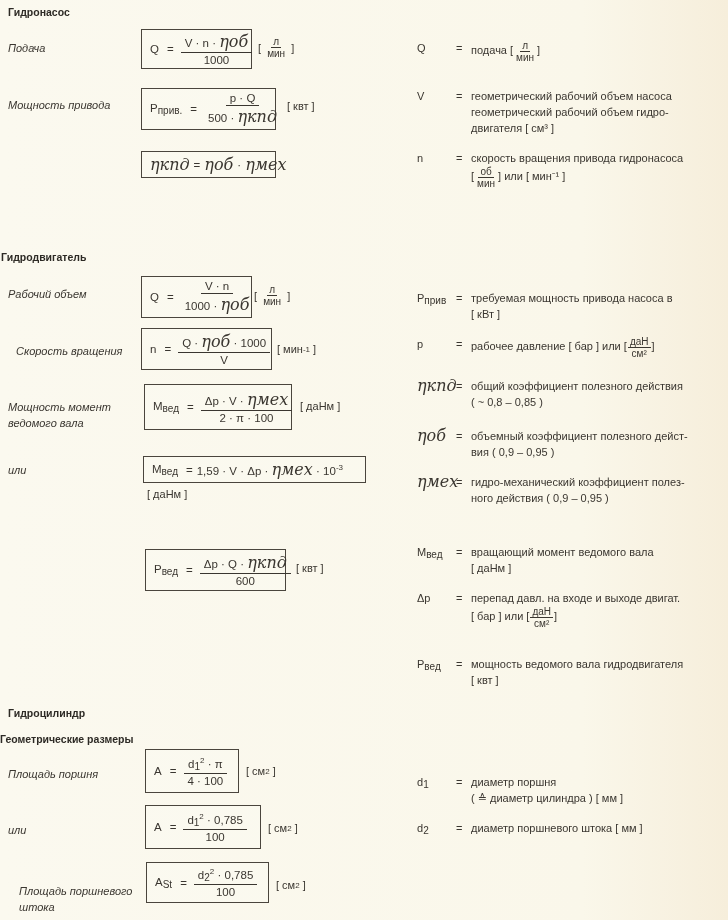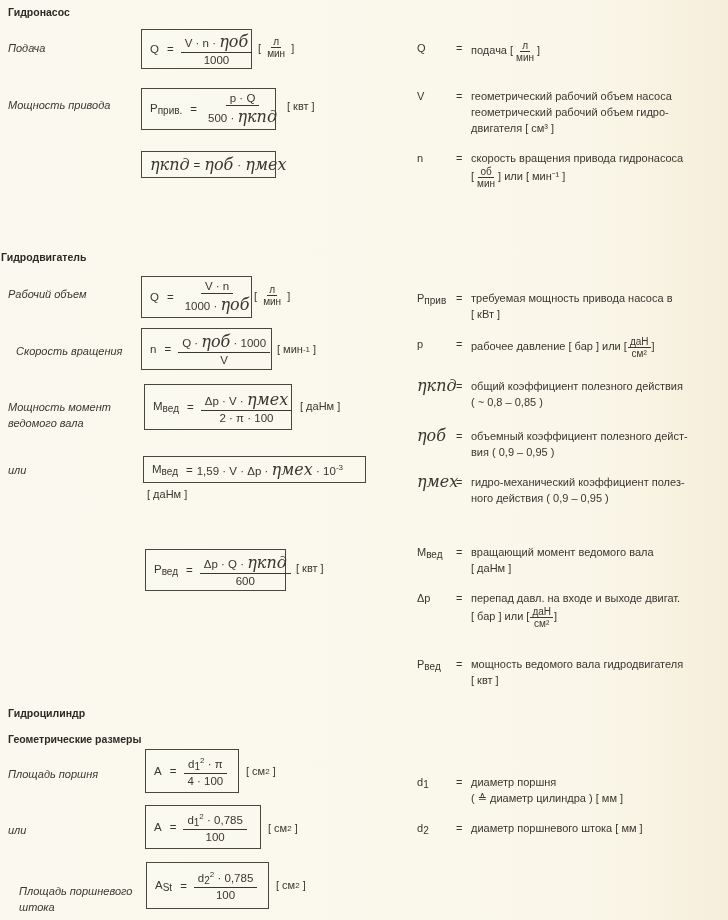--- a/index.html
+++ b/index.html
@@ -140,21 +140,21 @@
     <span class="lhs"><span>P</span><span class="sub">вед</span></span>
     <span class="eq">=</span>
     <span class="frac">
       <span class="num"><span>Δp · Q ·</span> <span class="eta">ηкпд</span></span>
       <span class="den">600</span>
     </span>
   </div>
   <div class="unit" style="left:296px;top:562px;">[ квт ]</div>
 
   <div class="abs heading" style="left:8px;top:707px;">Гидроцилиндр</div>
-  <div class="abs heading" style="left:8px;top:733px;">Геометрические размеры</div>
+  <div class="abs heading" style="left:0;top:733px;">Геометрические размеры</div>
 
   <div class="abs label" style="left:8px;top:766px;">Площадь поршня</div>
   <div class="fbox" style="left:145px;top:749px;width:94px;height:44px;">
     <span class="lhs">A</span>
     <span class="eq">=</span>
     <span class="frac">
       <span class="num"><span>d</span><span class="sub">1</span><span class="sup">2</span> <span>· π</span></span>
       <span class="den">4 · 100</span>
     </span>
   </div>
@@ -172,21 +172,21 @@
     </span>
   </div>
   <div class="unit" style="left:268px;top:822px;">
     <span>[ см</span><span class="sup">2</span>&nbsp;<span>]</span>
   </div>
 
   <div class="abs label" style="left:8px;top:883px;margin-left:11px;">
     <div>Площадь поршневого</div>
     <div>штока</div>
   </div>
-  <div class="fbox" style="left:146px;top:862px;width:123px;height:47px;">
+  <div class="fbox" style="left:146px;top:862px;width:123px;height:41px;">
     <span class="lhs"><span>A</span><span class="sub">St</span></span>
     <span class="eq">=</span>
     <span class="frac">
       <span class="num"><span>d</span><span class="sub">2</span><span class="sup">2</span> <span>· 0,785</span></span>
       <span class="den">100</span>
     </span>
   </div>
   <div class="unit" style="left:276px;top:879px;">
     <span>[ см</span><span class="sup">2</span>&nbsp;<span>]</span>
   </div>

